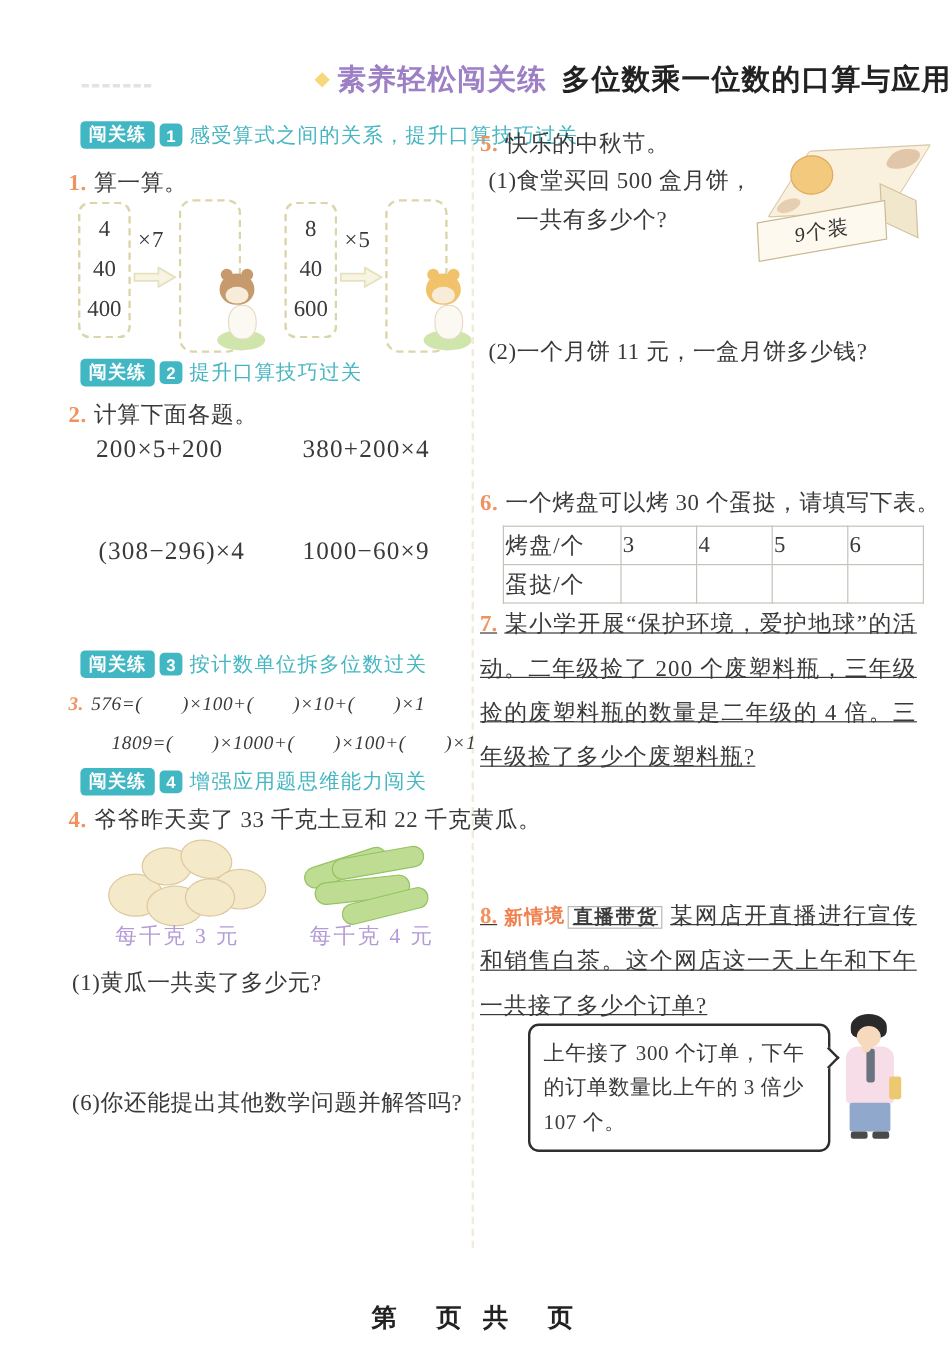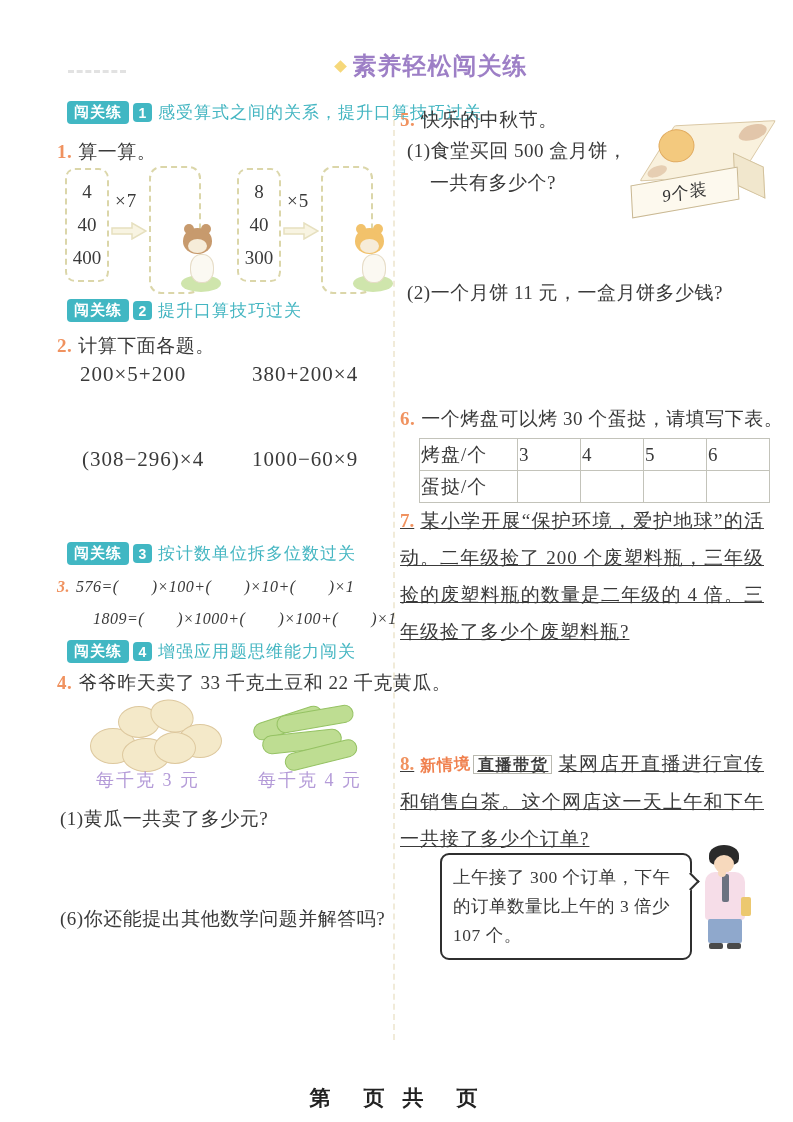--- a/index.html
+++ b/index.html
@@ -3,21 +3,21 @@
 <meta charset="utf-8">
 <style>
   html,body{margin:0;padding:0;background:#ffffff;}
   #page{position:relative;width:793px;height:1122px;background:#ffffff;overflow:hidden;
         font-family:"Liberation Serif",serif;color:#3a3a3a;}
 
   
   .top-mark{position:absolute;left:68px;top:70px;width:58px;height:0;
             border-top:3px dashed #dcdcdc;opacity:.8;}
   .header{position:absolute;left:0;top:50px;width:793px;display:flex;
-          justify-content:center;align-items:center;gap:12px;padding-left:70px;box-sizing:border-box;}
+          justify-content:flex-end;align-items:center;gap:12px;padding-left:70px;box-sizing:border-box;}
   .sparkle{width:9px;height:9px;background:#f6d87a;transform:rotate(45deg);margin-right:-4px;}
   .series-title{font-family:"Liberation Sans",sans-serif;font-weight:bold;
                 font-size:24px;color:#9d7fc6;letter-spacing:1px;}
   .page-title{font-family:"Liberation Sans",sans-serif;font-weight:bold;
               font-size:24px;color:#222;letter-spacing:1px;}
 
   .col-divider{position:absolute;left:393px;top:110px;height:930px;
                border-left:2px dashed #f1ebd9;}
 
   
@@ -122,20 +122,21 @@
 </head>
 <body>
 
 <div id="page">
 
   <div class="top-mark"></div>
 
   <div class="header">
     <span class="sparkle"></span>
     <span class="series-title">素养轻松闯关练</span>
+    <span class="page-title">多位数乘一位数的口算与应用</span>
   </div>
 
   <div class="col-divider"></div>
 
   <div class="badge-row" style="left:57px;top:101px">
     <span class="badge-pill">闯关练</span>
     <span class="badge-num">1</span>
     <span class="badge-desc">感受算式之间的关系，提升口算技巧过关</span>
   </div>
 
@@ -162,21 +163,21 @@
           <div class="a-ear e1"></div>
             <div class="a-ear e2"></div>
             <div class="a-face"></div>
         </div>
       </div>
     </div>
     <div class="g1-group" style="left:174px">
       <div class="factor-box">
         <span>8</span>
         <span>40</span>
-        <span>300</span>
+        <span>600</span>
       </div>
       <div class="op-label">×5</div>
       <svg class="arrow-icon" width="36" height="18" viewBox="0 0 36 18">
         <path d="M1 6 h20 v-5 l14 8 -14 8 v-5 h-20 z" fill="#f8f4e2" stroke="#e6e0bf" stroke-width="1.5"></path>
       </svg>
       <div class="answer-box"></div>
       <div class="animal cat">
         <div class="bush"></div>
         <div class="a-body"></div>
         <div class="a-head">

